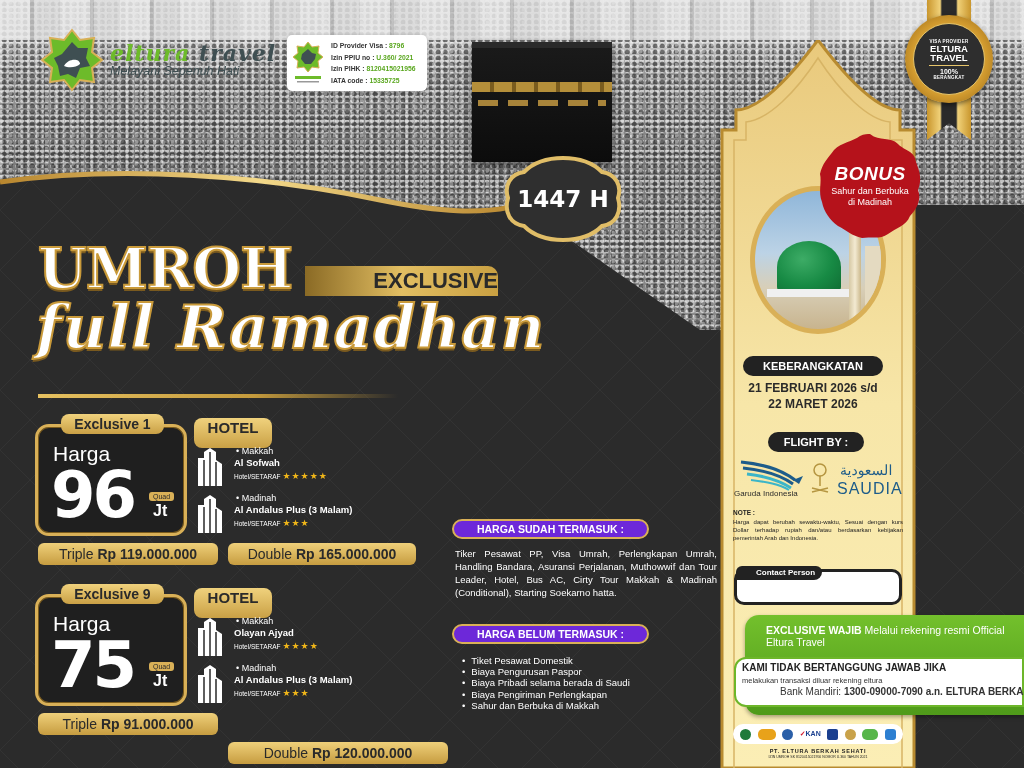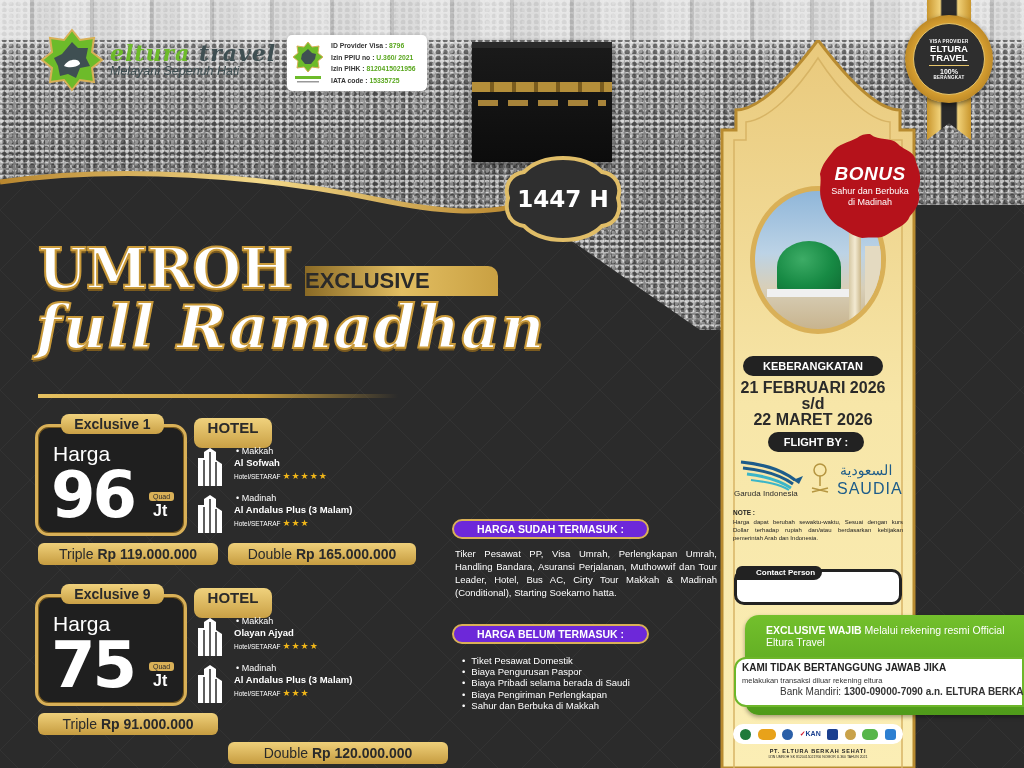--- a/index.html
+++ b/index.html
@@ -107,21 +107,21 @@
   .t-umroh {
     position: absolute; left: 38px; top: 238px;
     font-family: "DejaVu Serif", serif; font-weight: bold; font-size: 56px; letter-spacing: -1px;
     color: #fff; -webkit-text-stroke: 2px #c99a3a; line-height: 60px;
     text-shadow: 0 3px 0 #7a5a1f;
   }
   .t-exclusive {
     position: absolute; left: 305px; top: 266px; width: 193px; height: 30px;
     background: linear-gradient(90deg,#8a6a25,#e2be62 50%,#c9a042);
     border-radius: 0 10px 0 0;
-    color: #2a2a2a; font-size: 22px; font-weight: bold; text-align: left; line-height: 30px;
+    color: #2a2a2a; font-size: 22px; font-weight: bold; text-align: right; line-height: 30px;
   }
   .t-ramadhan {
     position: absolute; left: 36px; top: 292px;
     font-family: "DejaVu Serif", serif; font-style: italic; font-weight: bold; font-size: 60px;
     color: #fff; -webkit-text-stroke: 2px #c99a3a; line-height: 70px; letter-spacing: 1px;
     text-shadow: 0 3px 0 #7a5a1f;
   }
   .t-underline {
     position: absolute; left: 38px; top: 394px; width: 360px; height: 4px;
     background: linear-gradient(90deg,#e6c160,#c49a3c 60%,rgba(196,154,60,0));
@@ -447,21 +447,21 @@
   <svg class="bonus" width="104" height="110" viewBox="0 0 104 110" style="position:absolute;left:818px;top:132px">
     <path d="M52 2 C 62 10, 72 4, 80 12 C 88 20, 96 18, 98 30 C 102 40, 104 48, 100 58 C 104 68, 98 78, 92 84 C 88 94, 78 96, 70 102 C 62 108, 52 104, 44 106 C 34 104, 28 98, 20 94 C 12 88, 6 80, 4 70 C 0 60, 4 50, 2 42 C 4 32, 10 26, 16 18 C 24 10, 34 10, 42 4 C 46 2, 50 2, 52 2 Z" fill="#b5121b"></path>
   </svg>
   <div class="bonus-title" style="position:absolute;left:818px;top:163px;width:104px">BONUS</div>
   <div class="bonus-sub" style="position:absolute;left:818px;top:186px;width:104px">
       <div>Sahur dan Berbuka</div>
       <div>di Madinah</div>
     </div>
 
   <div class="pill-dark" style="left:743px;top:356px;width:140px;height:20px;font-size:11px;line-height:20px">KEBERANGKATAN</div>
-  <div class="gold-text" style="left:728px;top:380px;width:170px;font-size:16px;line-height:16px">
+  <div class="gold-text" style="left:728px;top:380px;width:170px;font-size:12px;line-height:16px">
     <div>21 FEBRUARI 2026 s/d</div>
     <div>22 MARET 2026</div>
   </div>
 
   <div class="pill-dark" style="left:768px;top:432px;width:96px;height:20px;font-size:11px;line-height:20px">FLIGHT BY :</div>
   <svg class="garuda" viewBox="0 0 70 46" width="70" height="46">
     <path d="M4 8 C 24 10, 42 14, 58 26" stroke="#1d5c8a" stroke-width="3" fill="none"></path>
     <path d="M6 14 C 26 16, 42 20, 56 30" stroke="#1d5c8a" stroke-width="3" fill="none"></path>
     <path d="M10 20 C 28 22, 42 26, 54 34" stroke="#3bb5c8" stroke-width="3" fill="none"></path>
     <path d="M14 26 C 30 28, 42 30, 52 36" stroke="#3bb5c8" stroke-width="2" fill="none"></path>

